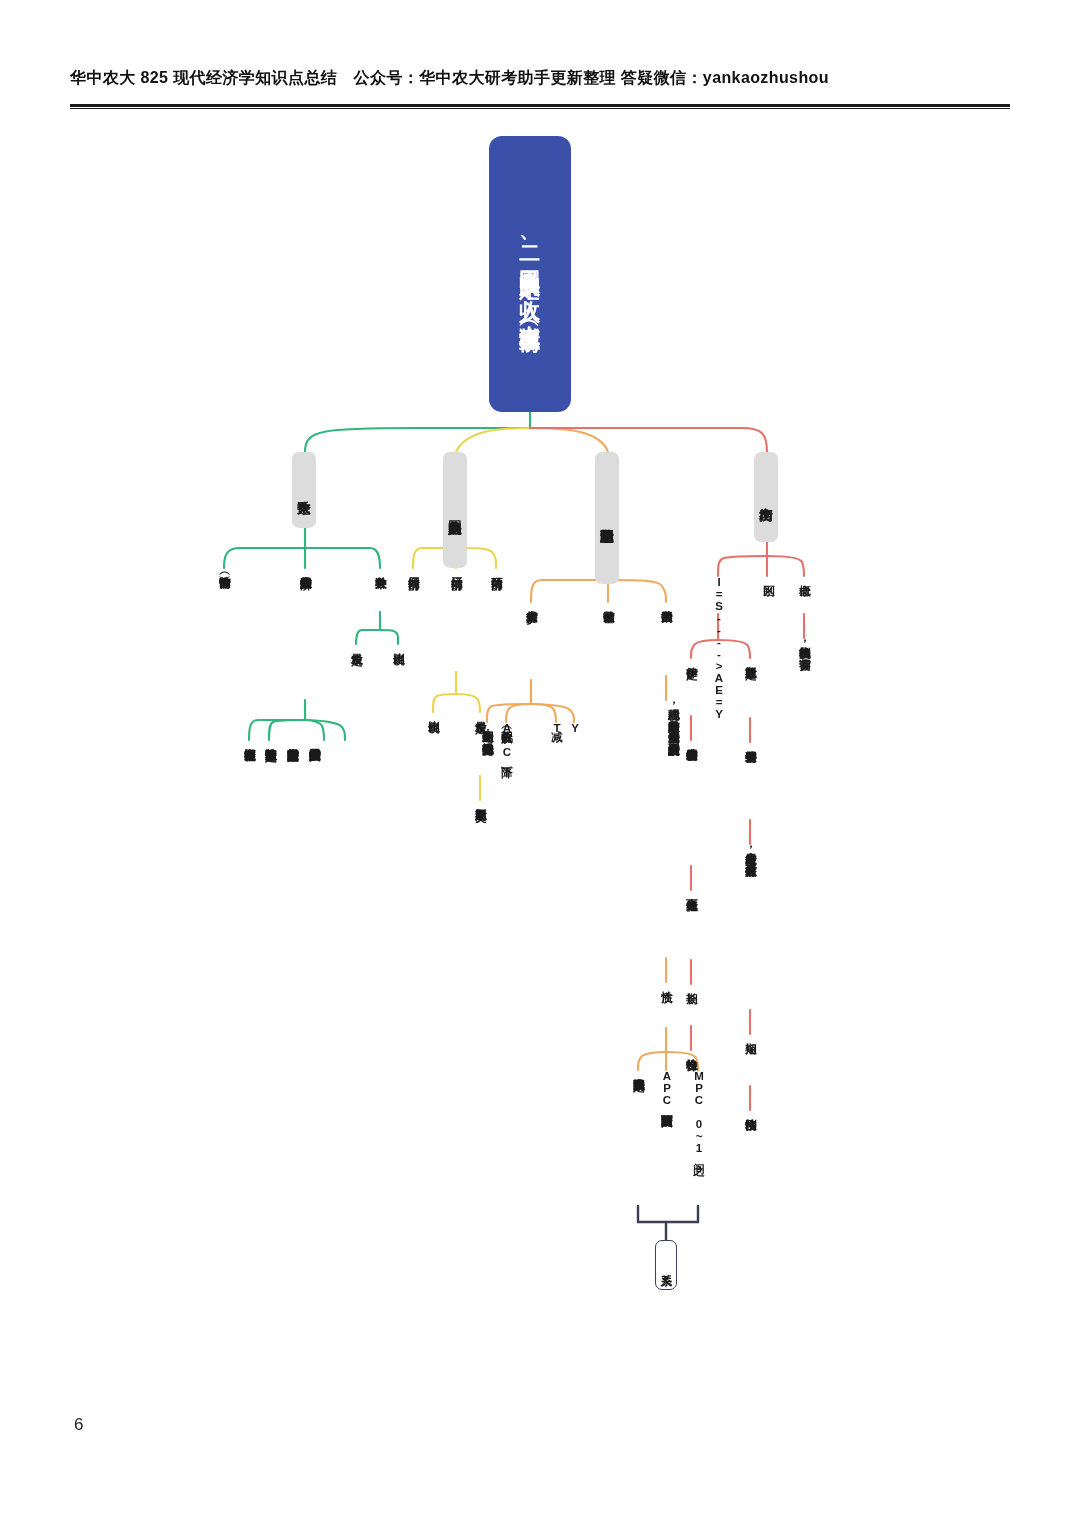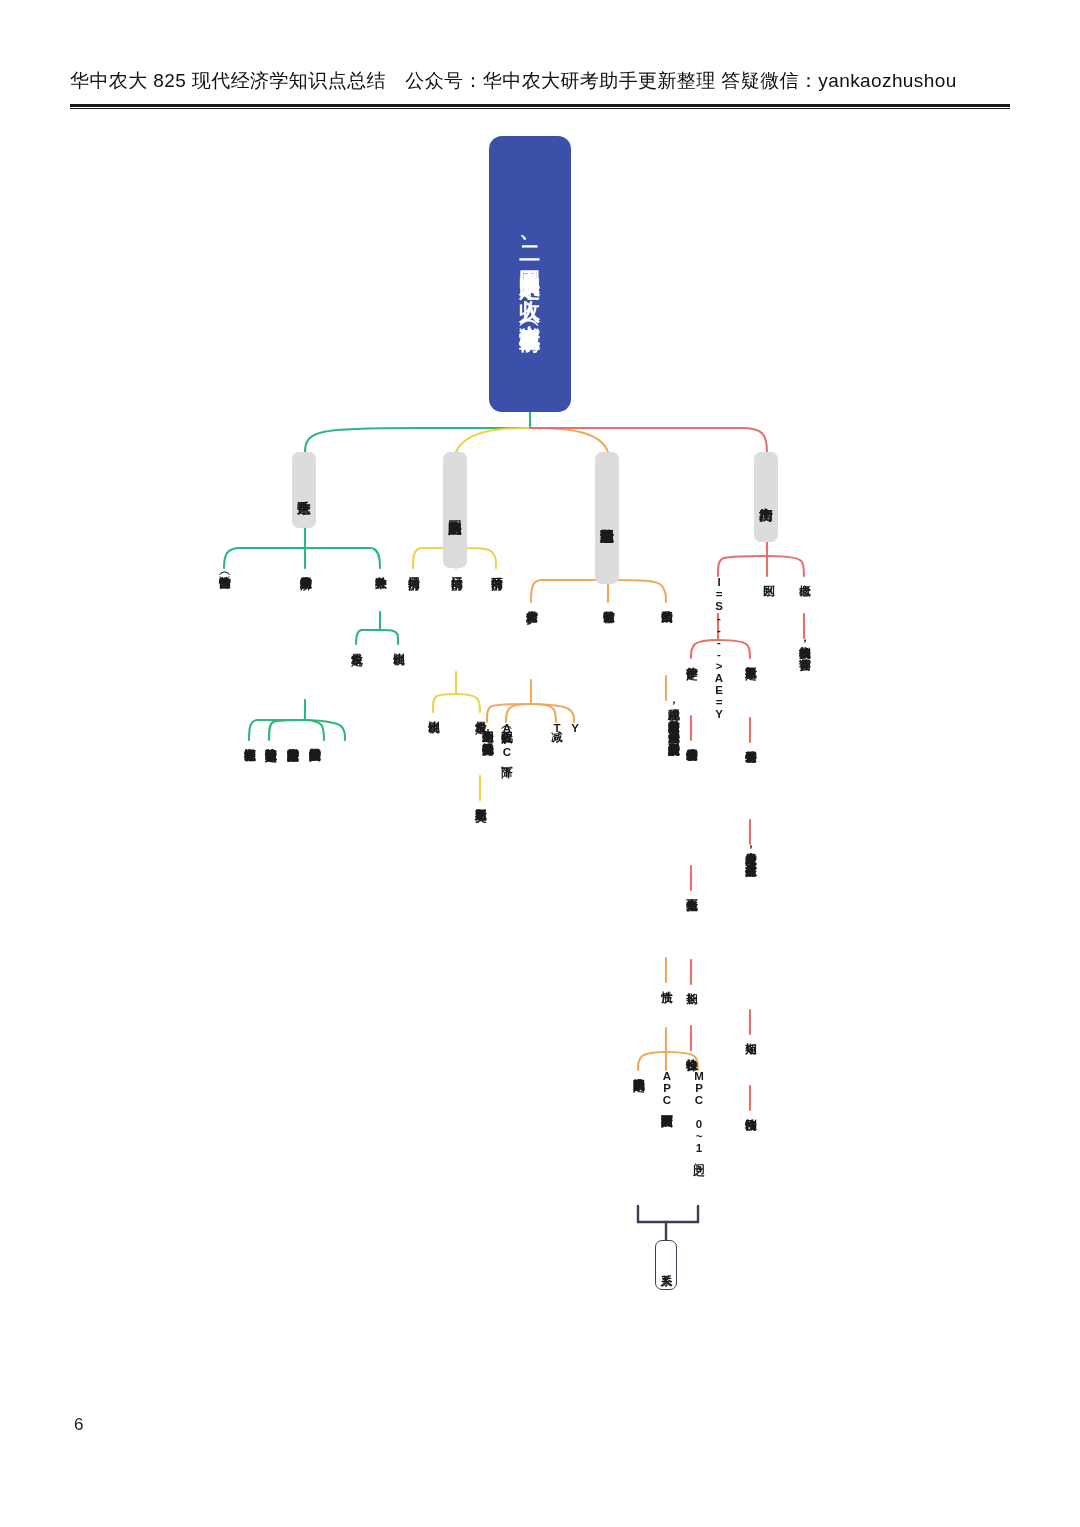--- a/index.html
+++ b/index.html
@@ -4,21 +4,21 @@
 <style>
   html,body{margin:0;padding:0;}
   body{
     width:1080px;height:1527px;background:#ffffff;
     font-family:"Liberation Sans","DejaVu Sans",sans-serif;
     position:relative;overflow:hidden;
   }
   
   .page-header{
     position:absolute;left:70px;top:68px;width:940px;
-    font-size:19px;font-weight:normal;color:#111;
+    font-size:16px;font-weight:bold;color:#111;
     letter-spacing:.4px;white-space:nowrap;
   }
   .header-rule{
     position:absolute;left:70px;top:104px;width:940px;height:3px;
     background:#1a1a1a;
   }
   .header-rule:after{
     content:"";position:absolute;left:0;top:4px;width:100%;height:1px;background:#1a1a1a;
   }
   .page-number{

